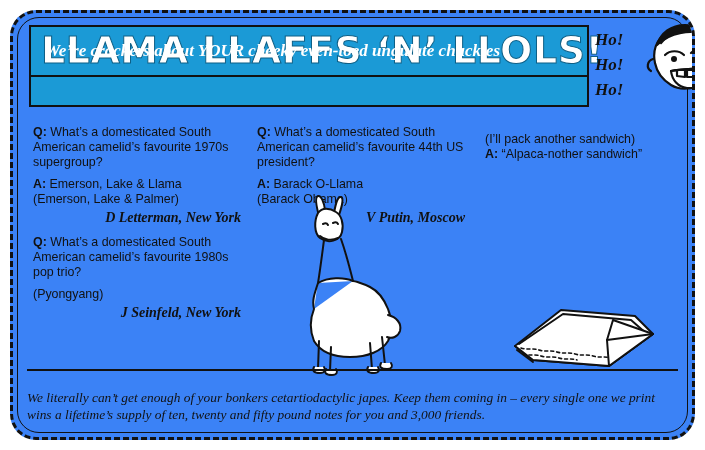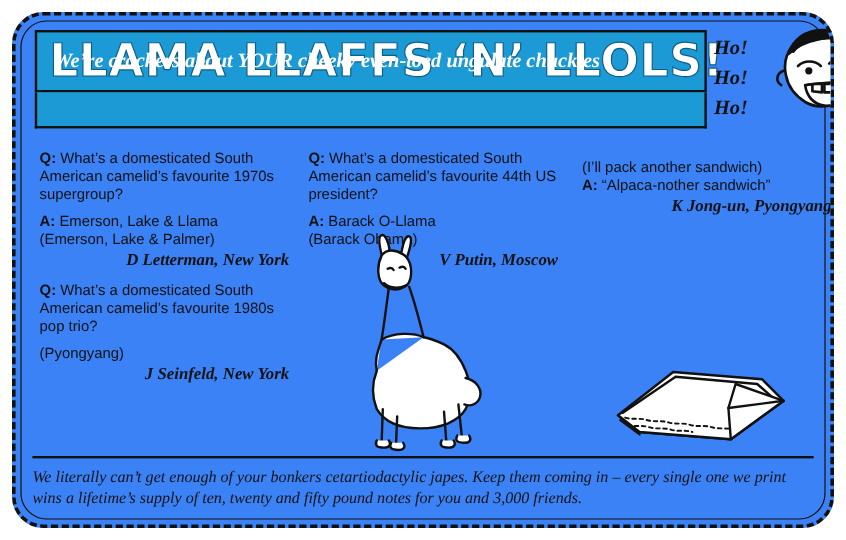--- a/index.html
+++ b/index.html
@@ -117,21 +117,21 @@
   
   .sandwich{
     position:absolute;left:470px;top:175px;
     width:170px;height:80px;
   }
 
   
   .footer{
     position:absolute;left:14px;right:14px;bottom:14px;
     border-top:2px solid #111;
-    padding-top:7px;
+    padding-top:18px;
   }
   .footer-text{
     font-family:"Liberation Serif", serif;
     font-style:italic;
     font-size:13.4px;
     line-height:17px;
     color:#111;
     text-align:left;
   }
 </style>
@@ -217,21 +217,20 @@
     </div>
 
     <div class="col col3">
       <div class="qa">
         <div class="gap"></div>
         <div class="line ans-extra">(I’ll pack another sandwich)</div>
         <div class="line">
           <span class="lab">A:</span>
           <span>“Alpaca-nother sandwich”</span>
         </div>
-        <div class="attrib">K Jong-un, Pyongyang</div>
       </div>
     </div>
 
     <svg class="llama" viewBox="0 0 185 190">
       <g fill="#fff" stroke="#111" stroke-width="2" stroke-linecap="round" stroke-linejoin="round">
         <path d="M61 25 C58 14 57 6 60 5 C63 4 66 11 67 19"></path>
         <path d="M76 22 C78 11 80 5 83 6 C86 7 84 15 81 24"></path>
         <path d="M60 22 C56 30 56 42 62 47 C70 53 82 50 84 41 C86 32 83 24 78 21 C72 17 64 16 60 22 Z"></path>
         <path d="M65 33 c2 -1 4 -1 5 1"></path>
         <path d="M75 32 c2 -1 4 -1 5 1"></path>

